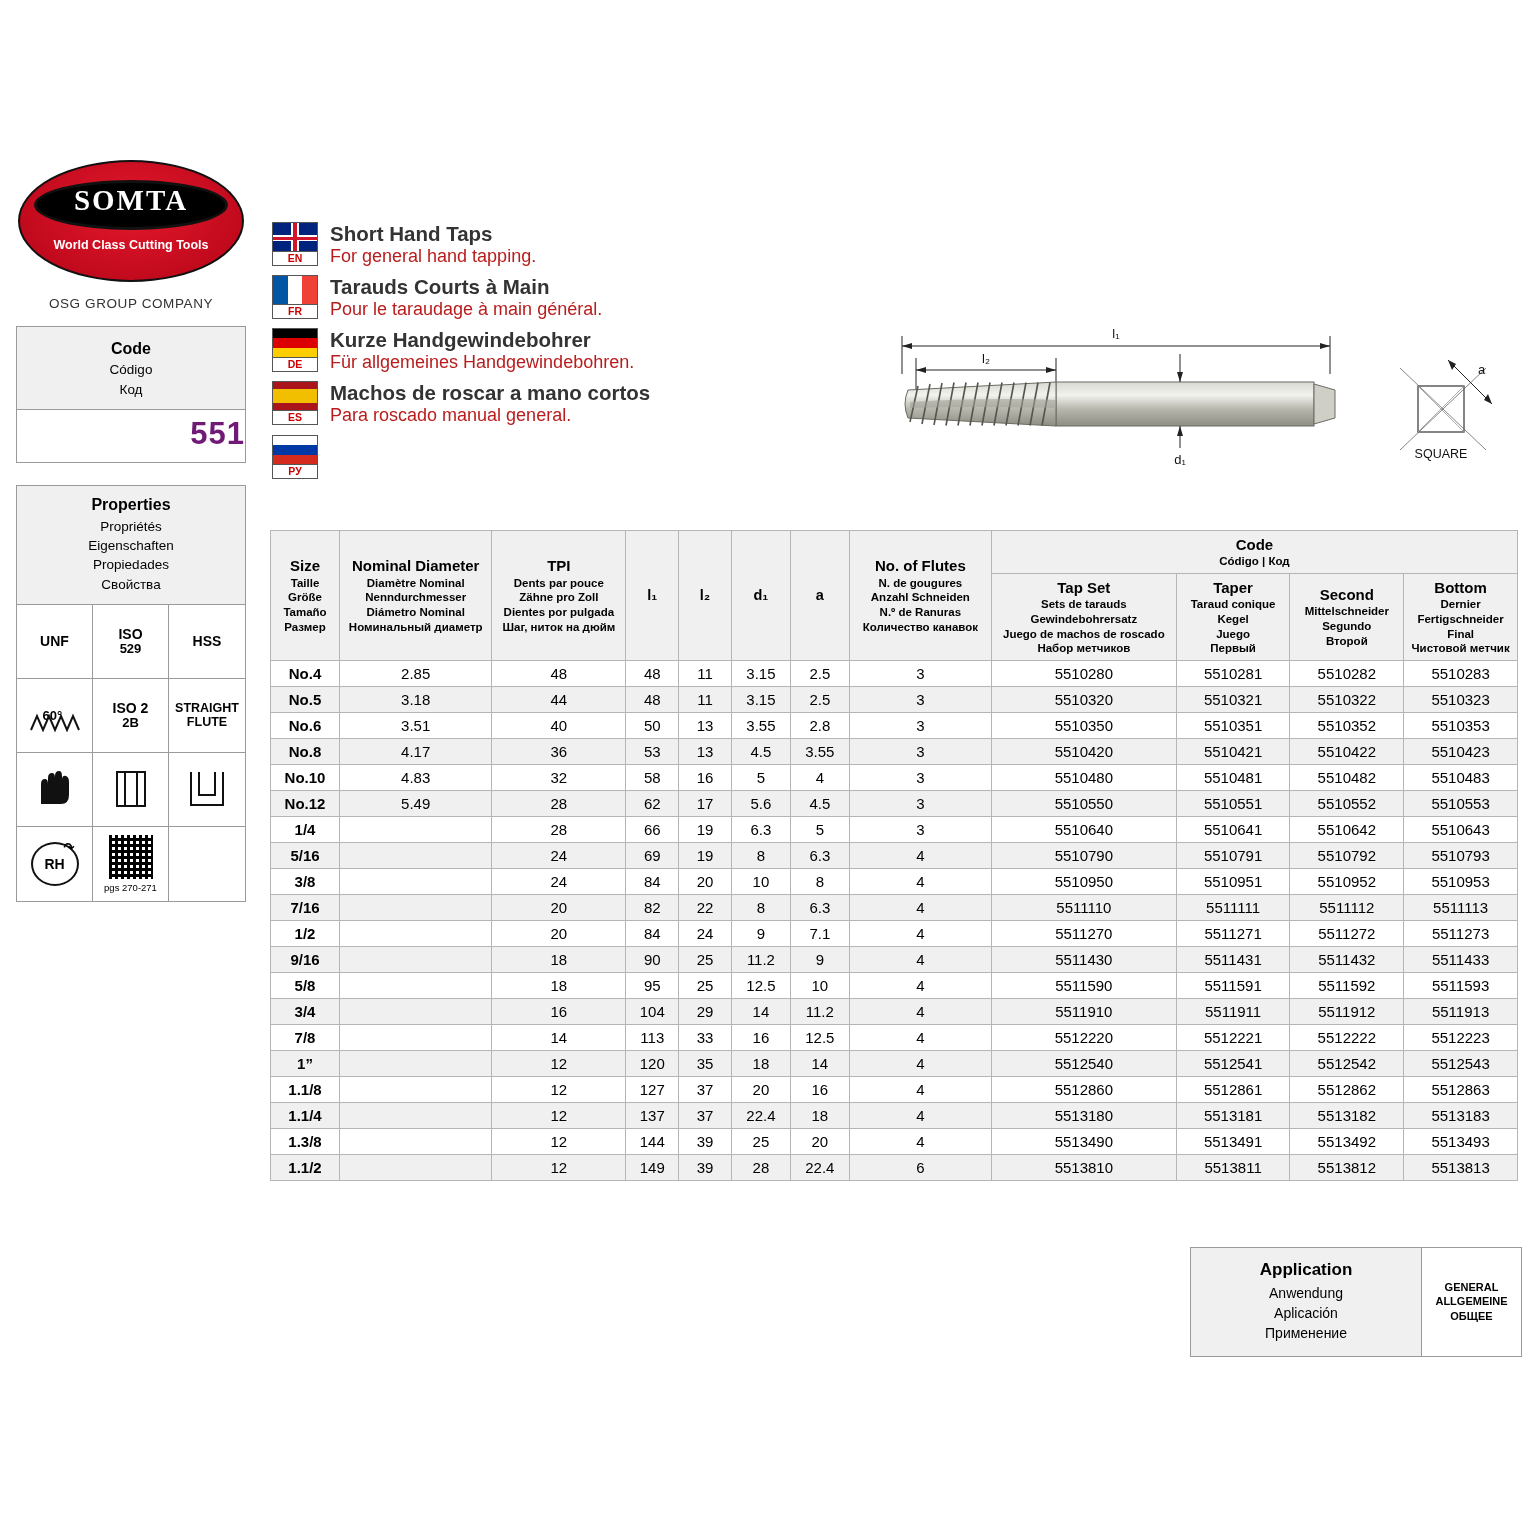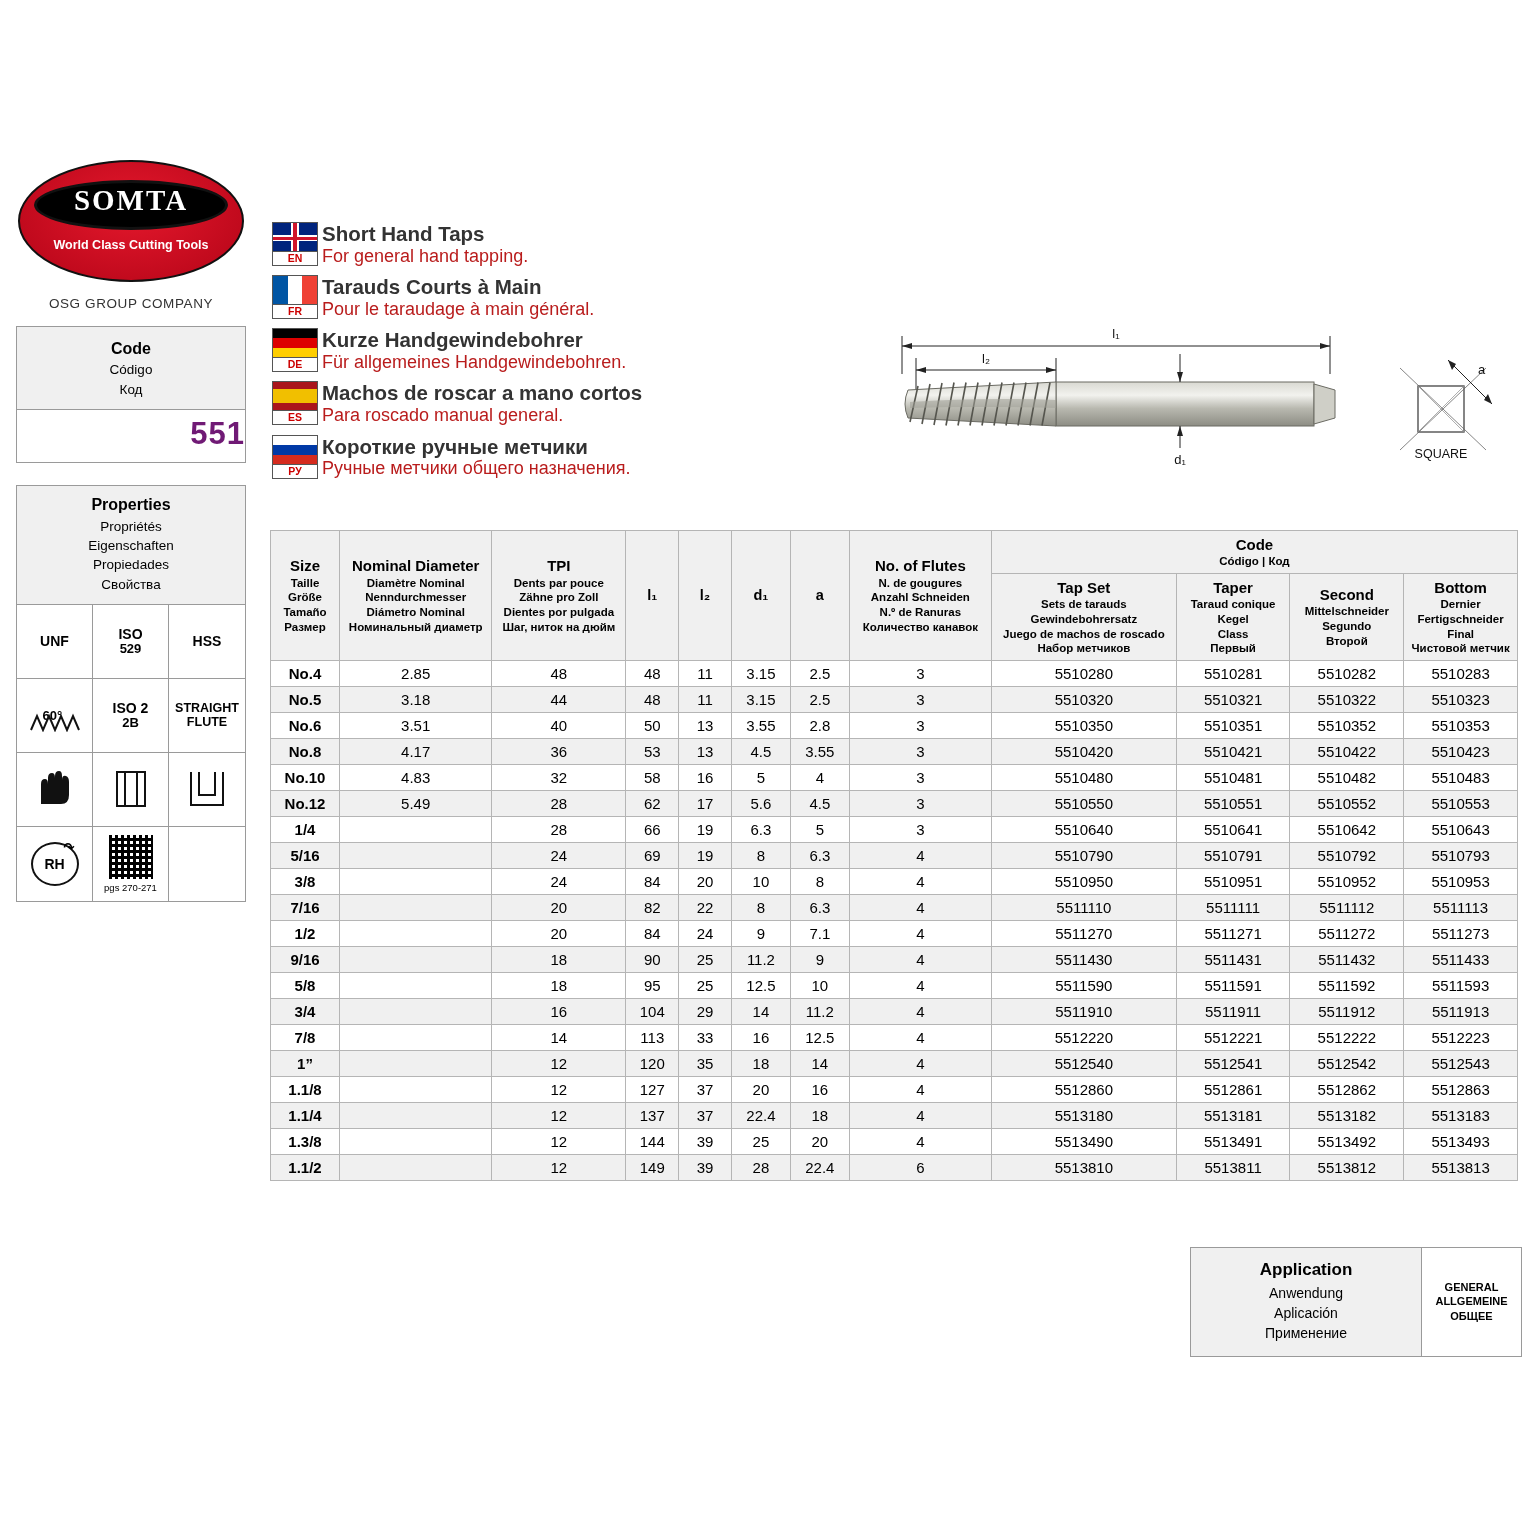--- a/index.html
+++ b/index.html
@@ -193,21 +193,21 @@
   .titles {
     position: absolute;
     left: 272px;
     top: 222px;
     width: 560px;
   }
   .trow { display: flex; align-items: flex-start; margin-bottom: 8px; }
   .flag {
     width: 46px;
     flex: none;
-    margin-right: 4px;
+    margin-right: 12px;
   }
   .flag-img {
     width: 46px; height: 30px;
     border: 1px solid #555;
     box-sizing: border-box;
     position: relative;
     overflow: hidden;
   }
   .flag-lbl {
     width: 46px;
@@ -450,24 +450,20 @@
     <div class="ttexts">
       <div class="t1">Machos de roscar a mano cortos</div>
       <div class="t2">Para roscado manual general.</div>
     </div>
   </div>
 
   <div class="trow">
     <div class="flag">
       <div class="flag-img f-ru"></div>
       <div class="flag-lbl">РУ</div>
-    </div>
-    <div class="ttexts">
-      <div class="t1">Короткие ручные метчики</div>
-      <div class="t2">Ручные метчики общего назначения.</div>
     </div>
   </div>
 </div>
 
 <div class="diagram">
   <svg width="640" height="190" viewBox="0 0 640 190">
     <defs>
       <linearGradient id="steel" x1="0" y1="0" x2="0" y2="1">
         <stop offset="0%" stop-color="#d9d9d2"></stop>
         <stop offset="30%" stop-color="#f2f2ee"></stop>
@@ -593,21 +589,21 @@
           <div class="th-main">Tap Set</div>
           <div class="th-sub">Sets de tarauds</div>
           <div class="th-sub">Gewindebohrersatz</div>
           <div class="th-sub">Juego de machos de roscado</div>
           <div class="th-sub">Набор метчиков</div>
         </th>
         <th>
           <div class="th-main">Taper</div>
           <div class="th-sub">Taraud conique</div>
           <div class="th-sub">Kegel</div>
-          <div class="th-sub">Class</div>
+          <div class="th-sub">Juego</div>
           <div class="th-sub">Первый</div>
         </th>
         <th>
           <div class="th-main">Second</div>
           <div class="th-sub">Mittelschneider</div>
           <div class="th-sub">Segundo</div>
           <div class="th-sub">Второй</div>
         </th>
         <th>
           <div class="th-main">Bottom</div>

